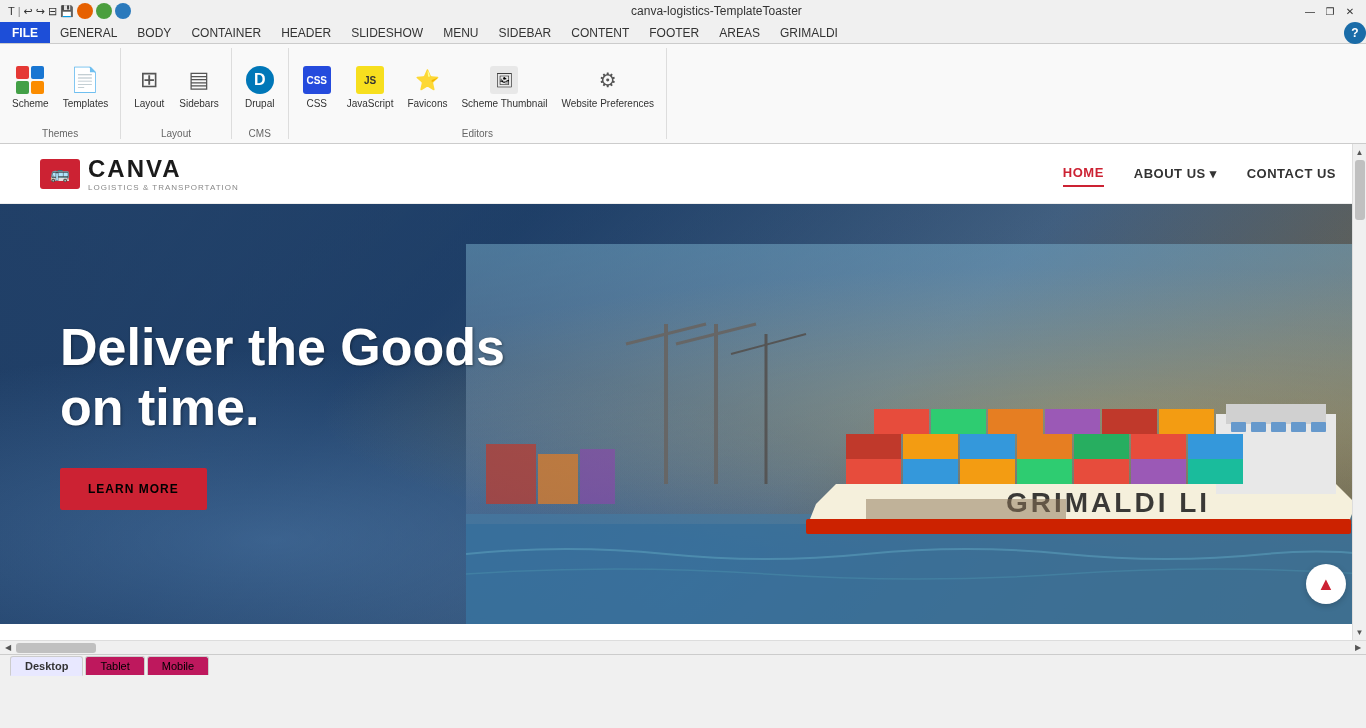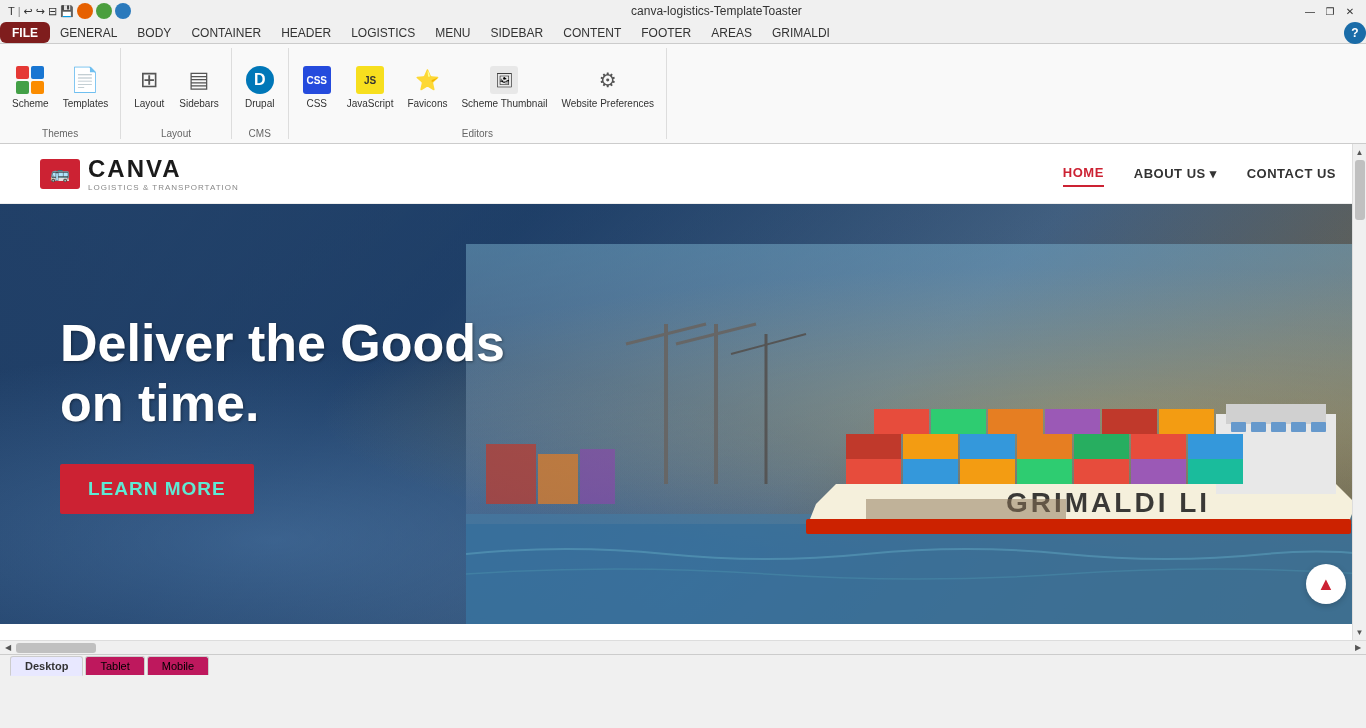--- a/index.html
+++ b/index.html
@@ -38,30 +38,29 @@
 
     
     .menu-bar {
       height: 22px;
       background: #f0f0f0;
       display: flex;
       align-items: center;
       border-bottom: 1px solid #ccc;
     }
     .file-btn {
-      background: #7f1d1d;
+      background: #1d4ed8;
       color: white;
       padding: 0 12px;
       height: 100%;
       display: flex;
       align-items: center;
       font-size: 12px;
       font-weight: bold;
       cursor: pointer;
-      border-radius: 6px;
     }
     .menu-item {
       padding: 2px 10px;
       font-size: 12px;
       color: #333;
       cursor: pointer;
       height: 100%;
       display: flex;
       align-items: center;
     }
@@ -232,23 +231,23 @@
       font-size: 52px;
       font-weight: bold;
       color: white;
       line-height: 1.15;
       text-shadow: 1px 1px 3px rgba(0,0,0,0.4);
     }
     .hero-btn {
       margin-top: 30px;
       display: inline-block;
       background: #cc2233;
-      color: #5eead4;
+      color: #000000;
       padding: 14px 28px;
-      font-size: 19px;
+      font-size: 12px;
       font-weight: bold;
       letter-spacing: 1px;
       cursor: pointer;
       border-radius: 2px;
     }
 
     
     .scroll-btn {
       position: absolute;
       bottom: 20px;
@@ -500,21 +499,21 @@
     <span class="title-bar-btn">✕</span>
   </div>
 </div>
 
 <div class="menu-bar">
   <div class="file-btn">FILE</div>
   <div class="menu-item">GENERAL</div>
   <div class="menu-item">BODY</div>
   <div class="menu-item">CONTAINER</div>
   <div class="menu-item">HEADER</div>
-  <div class="menu-item">LOGISTICS</div>
+  <div class="menu-item">SLIDESHOW</div>
   <div class="menu-item">MENU</div>
   <div class="menu-item">SIDEBAR</div>
   <div class="menu-item">CONTENT</div>
   <div class="menu-item">FOOTER</div>
   <div class="menu-item">AREAS</div>
   <div class="menu-item">GRIMALDI</div>
   <div class="help-btn">?</div>
 </div>
 
 <div class="ribbon-wrapper">

